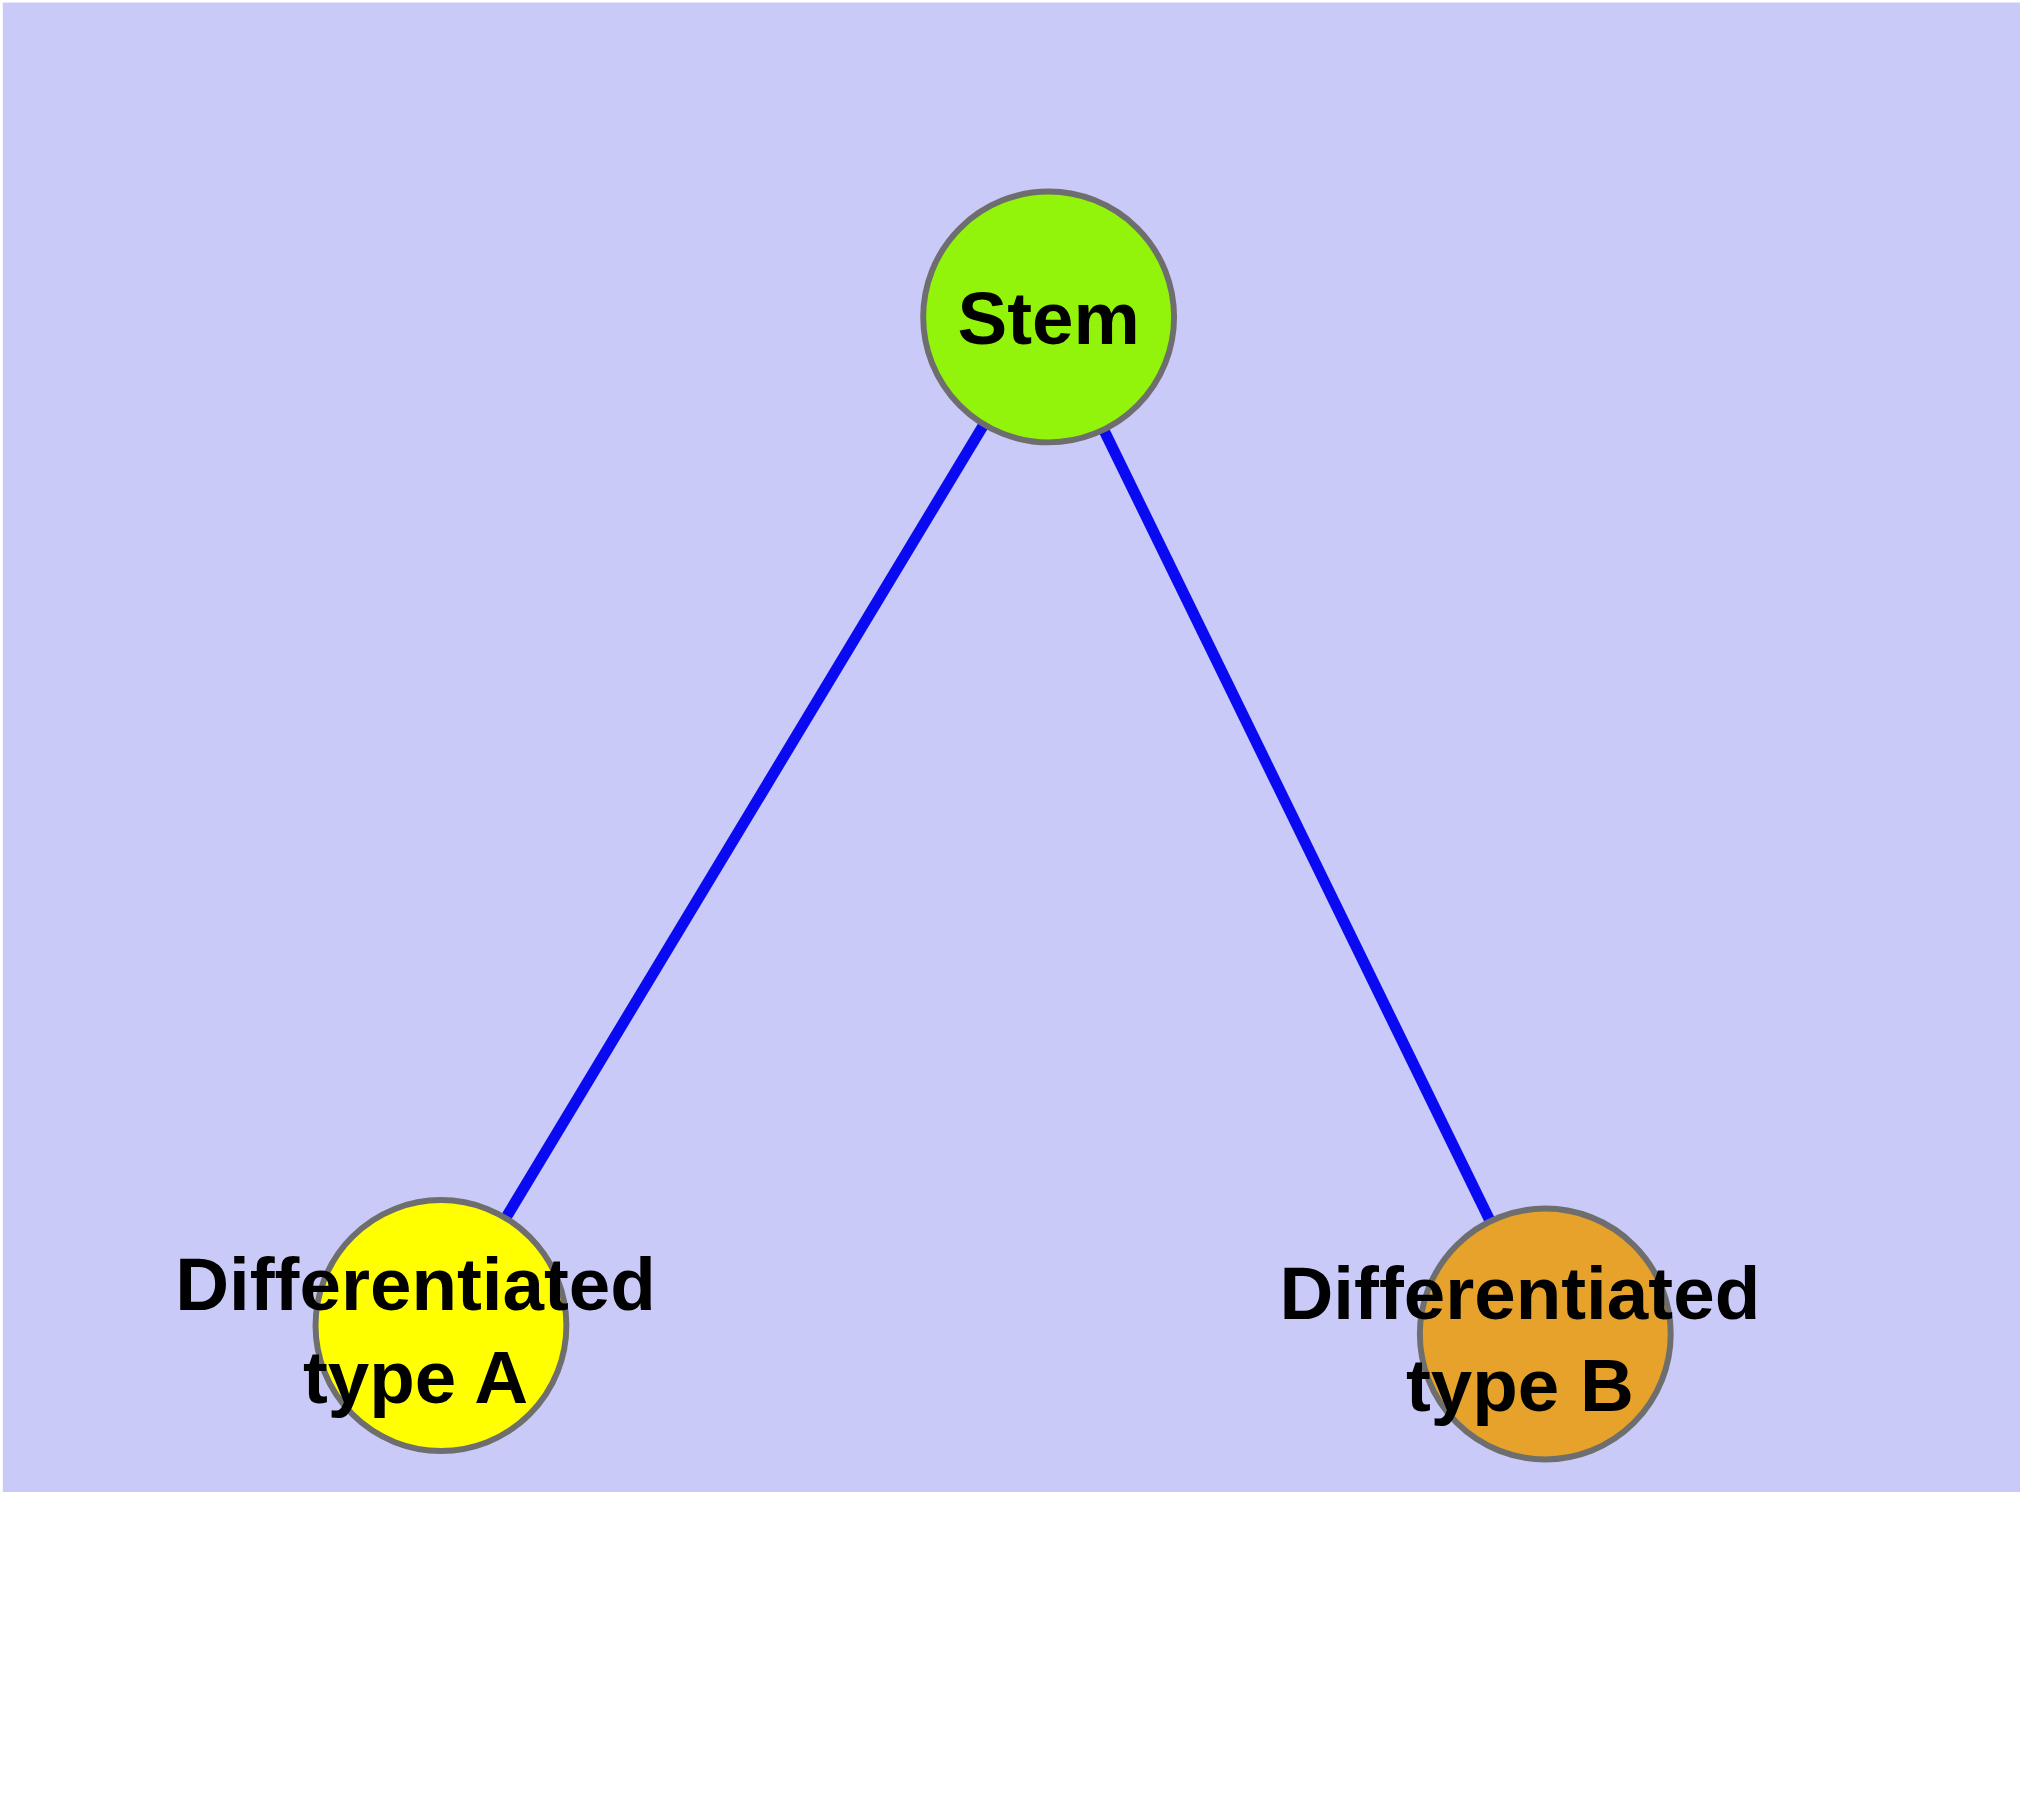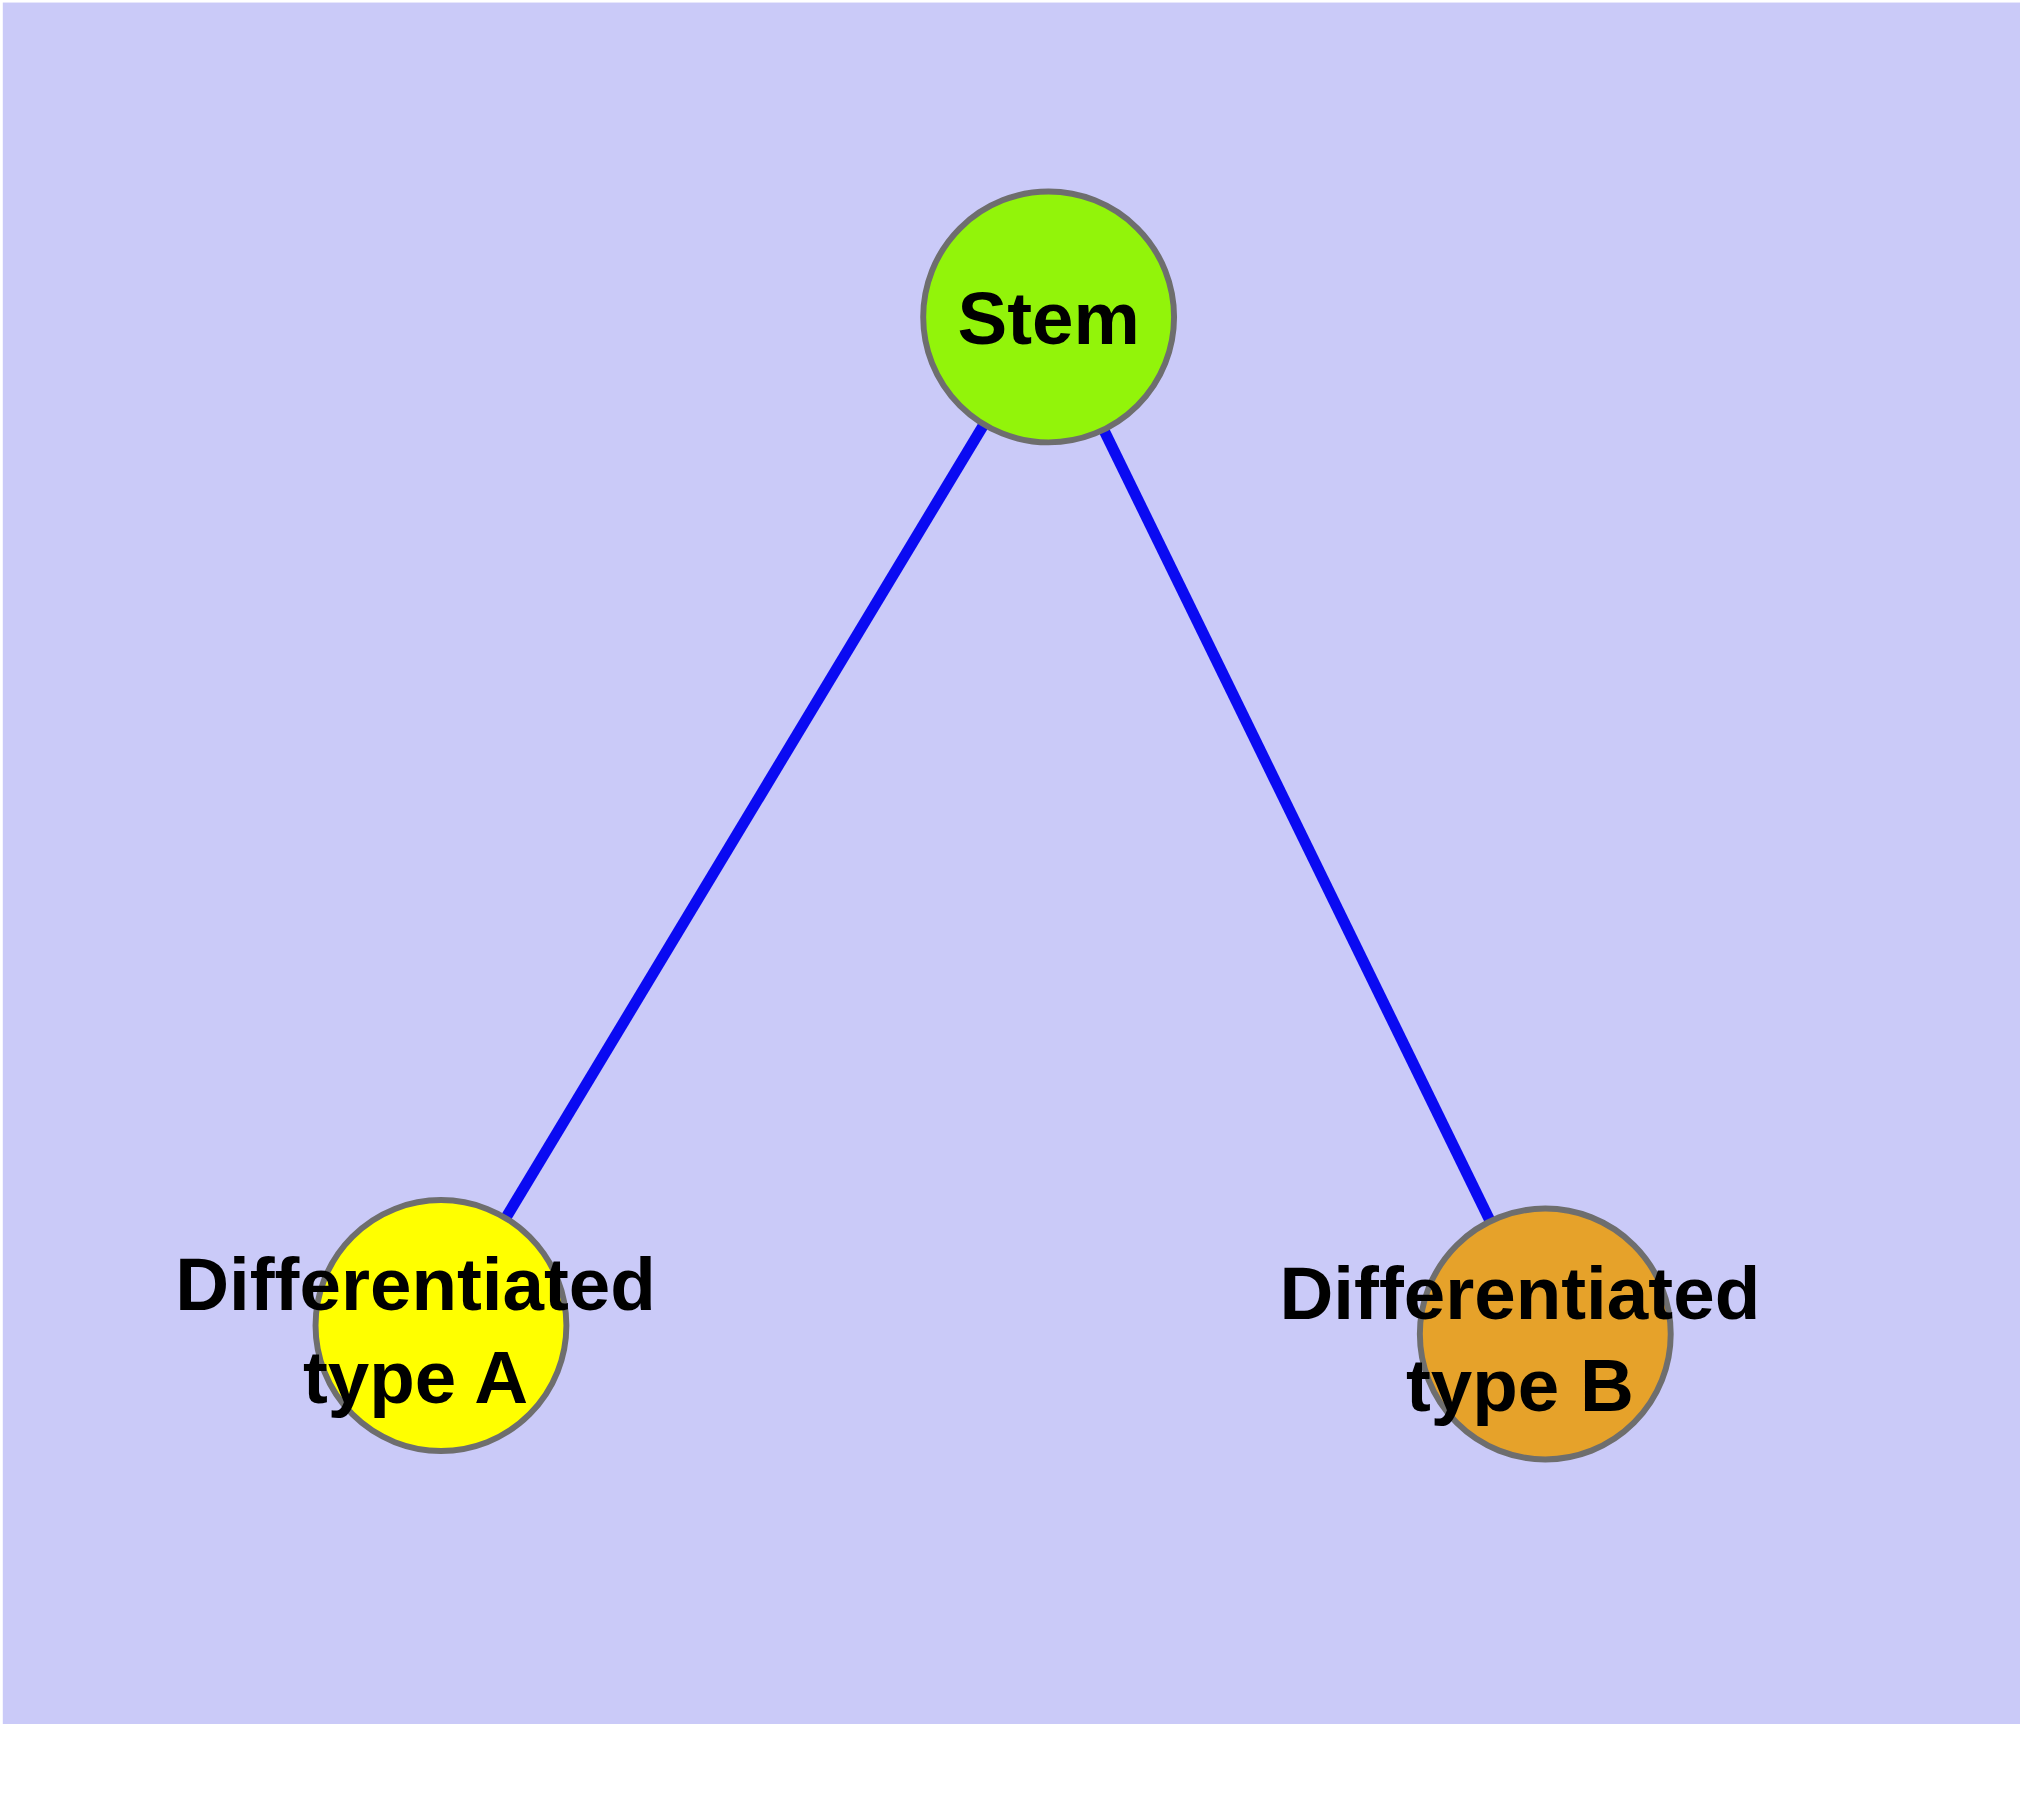--- a/index.html
+++ b/index.html
@@ -3,21 +3,21 @@
 <meta charset="utf-8">
 <style>
   html, body {
     margin: 0;
     padding: 0;
     background: #ffffff;
   }
   .canvas-wrap {
     position: relative;
     width: 2021px;
-    height: 1724px;
+    height: 1492px;
   }
   svg.graph {
     display: block;
     width: 2021px;
     height: 1812px;
   }
   .node-label, .node-label-line {
     font-family: "Liberation Sans", sans-serif;
     font-weight: bold;
     font-size: 88px;

